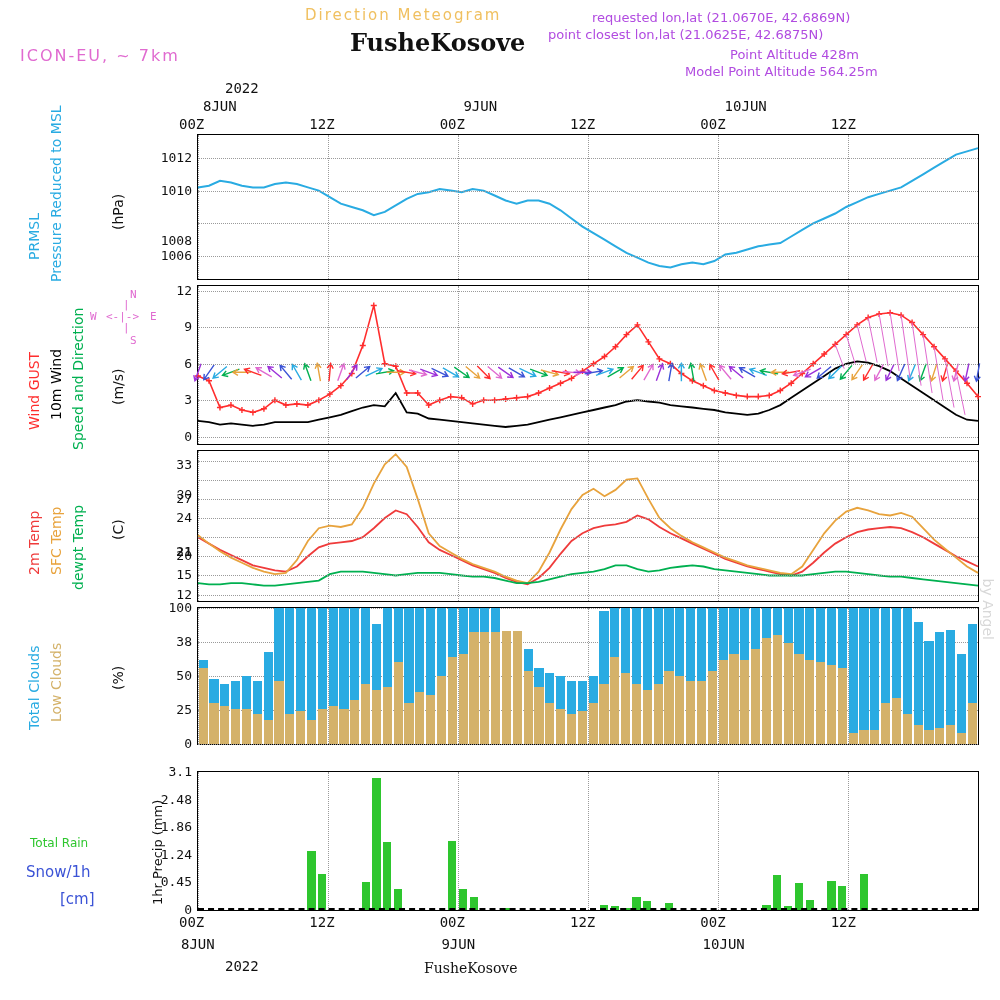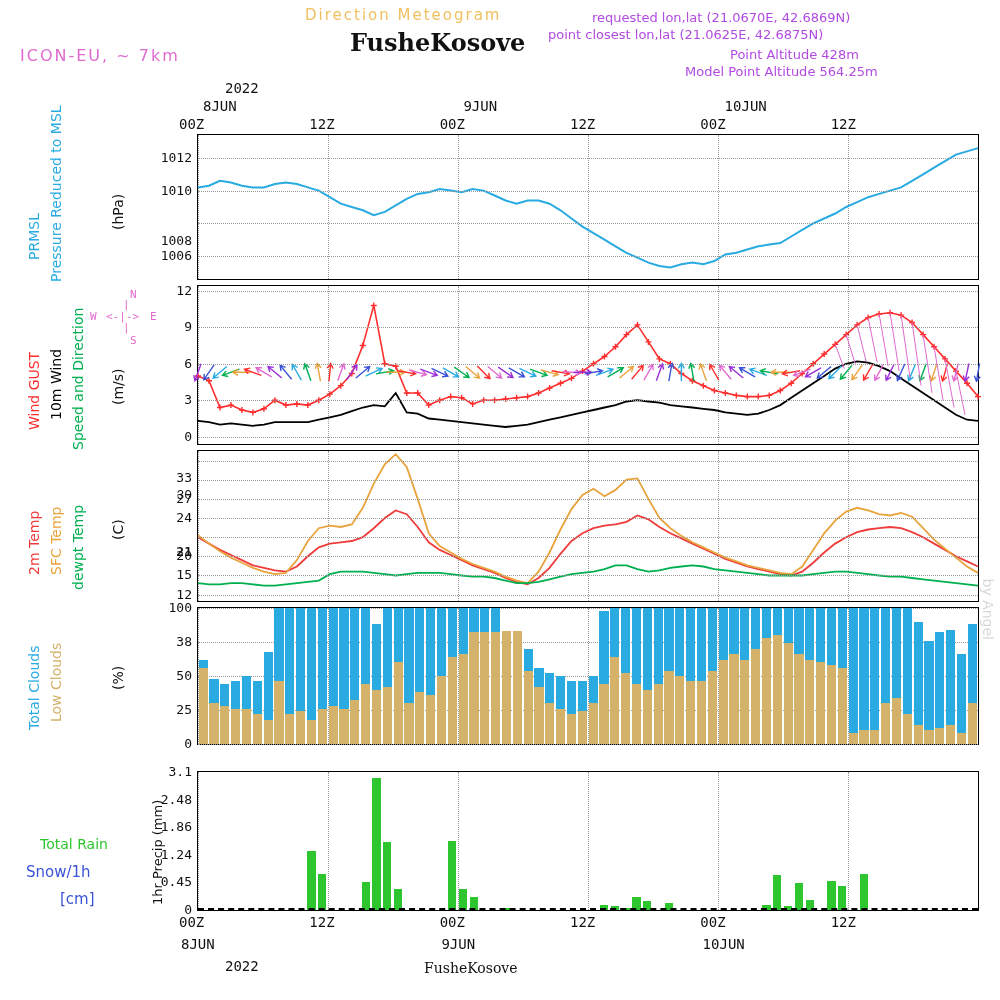--- a/index.html
+++ b/index.html
@@ -420,21 +420,21 @@
     <div class="ylab" style="left: -62px; width: 56px; top: 97.3191px;">20</div>
     <div class="hgrid" style="top: 86.1702px;"></div>
     <div class="ylab" style="left: -62px; width: 56px; top: 93px; font-weight: bold;">21</div>
     <div class="hgrid" style="top: 67.0213px;"></div>
     <div class="ylab" style="left: -62px; width: 56px; top: 59.0213px;">24</div>
     <div class="hgrid" style="top: 47.8723px;"></div>
     <div class="ylab" style="left: -62px; width: 56px; top: 39.8723px;">27</div>
     <div class="hgrid" style="top: 28.7234px;"></div>
     <div class="ylab" style="left: -62px; width: 56px; top: 37px; font-family: Liberation Mono, monospace;">30</div>
     <div class="hgrid" style="top: 9.57447px;"></div>
-    <div class="ylab" style="left: -62px; width: 56px; top: 19px;">33</div>
+    <div class="ylab" style="left: -62px; width: 56px; top: 6px;">33</div>
   </div>
 <div class="panel" id="p4" style="left:197px;top:607px;width:782px;height:138px;">
     <div class="vgrid" style="left: 0px;"></div>
     <div class="vgrid" style="left: 130.026px;"></div>
     <div class="vgrid" style="left: 259.974px;"></div>
     <div class="vgrid" style="left: 390px;"></div>
     <div class="vgrid" style="left: 520.026px;"></div>
     <div class="vgrid" style="left: 649.974px;"></div>
     <svg width="780" height="136" style="position:absolute;left:0;top:0;overflow:visible"></svg>
     <div class="hgrid" style="top: 136px;"></div>
@@ -643,21 +643,21 @@
 
 <div class="vtitle" style="left:26px;top:575px;transform:rotate(-90deg);color:#ef3b3b;">2m Temp</div>
 <div class="vtitle" style="left:48px;top:575px;transform:rotate(-90deg);color:#e8a33d;">SFC Temp</div>
 <div class="vtitle" style="left:70px;top:590px;transform:rotate(-90deg);color:#00b050;">dewpt Temp</div>
 <div class="vtitle" style="left:110px;top:540px;transform:rotate(-90deg);color:#111;">(C)</div>
 
 <div class="vtitle" style="left:26px;top:730px;transform:rotate(-90deg);color:#29ABE2;">Total Clouds</div>
 <div class="vtitle" style="left:48px;top:722px;transform:rotate(-90deg);color:#d4b26a;">Low Clouds</div>
 <div class="vtitle" style="left:110px;top:690px;transform:rotate(-90deg);color:#111;">(%)</div>
 
-<div class="abs" style="left:40px;top:836px;font-size:14px;color:#2ec62e;">Total  Rain</div>
+<div class="abs" style="left:30px;top:836px;font-size:12px;color:#2ec62e;">Total  Rain</div>
 <div class="abs" style="left:26px;top:863px;font-size:15px;color:#3b53d6;">Snow/1h</div>
 <div class="abs" style="left:60px;top:890px;font-size:15px;color:#3b53d6;">[cm]</div>
 <div class="vtitle" style="left:150px;top:905px;transform:rotate(-90deg);color:#111;font-size:13px;">1hr Precip (mm)</div>
 
 <div class="abs" id="botaxis" style="left:0;top:912px;width:1000px;height:60px;">
     <div class="abs tlab" style="left: 181px; top: 24px;">8JUN</div>
     <div class="abs tlab" style="left: 441.406px; top: 24px;">9JUN</div>
     <div class="abs tlab" style="left: 702.594px; top: 24px;">10JUN</div>
     <div class="abs tlab" style="left: 179px; top: 2px;">00Z</div>
     <div class="abs tlab" style="left: 309.359px; top: 2px;">12Z</div>

